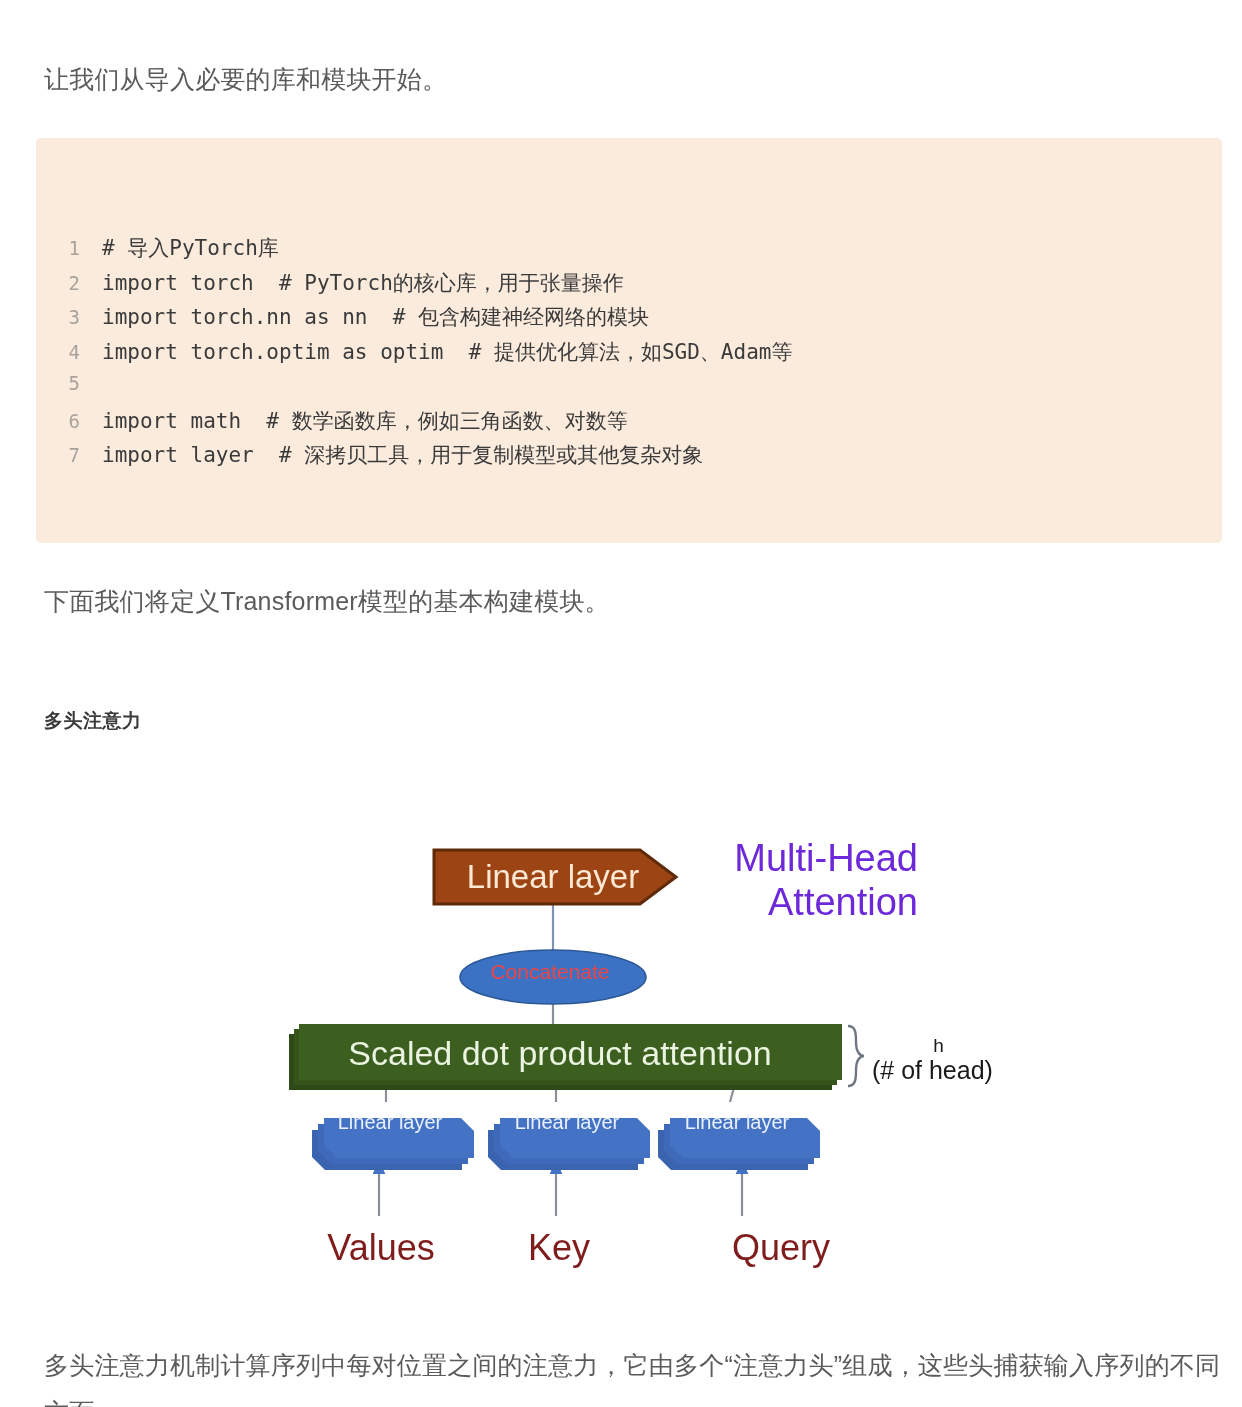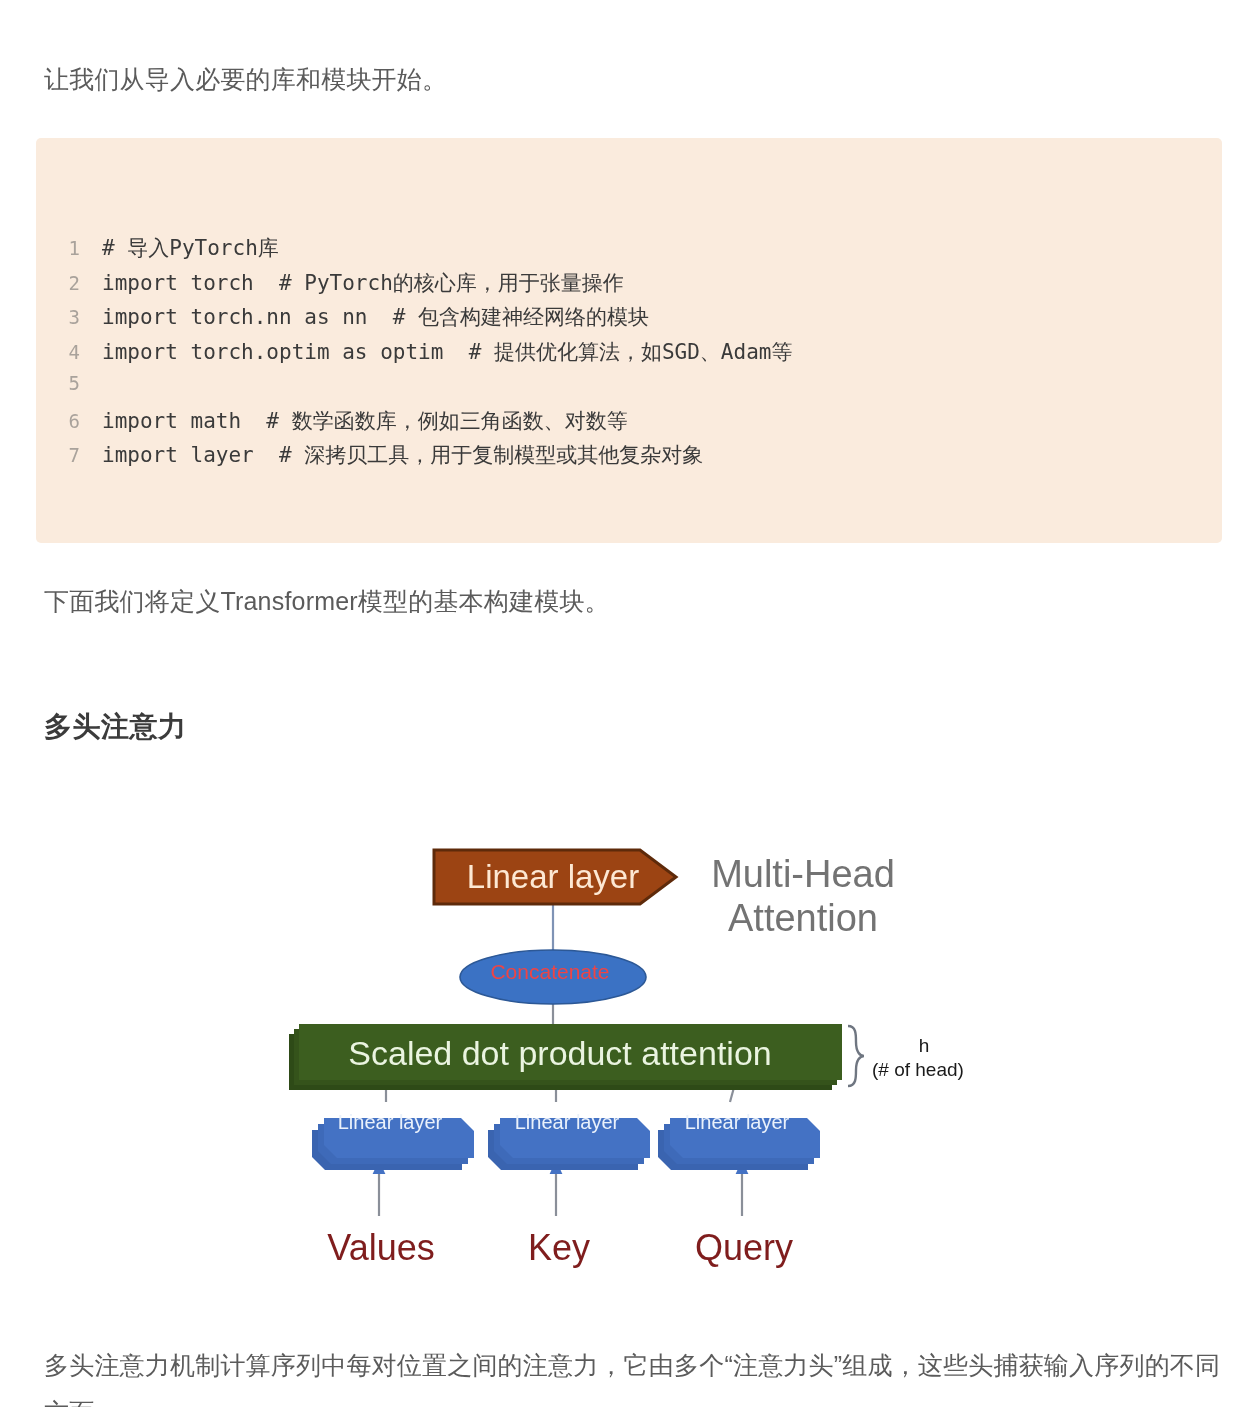--- a/index.html
+++ b/index.html
@@ -33,21 +33,21 @@
     letter-spacing: 0.2px;
     white-space: nowrap;
   }
   .para-intro { top: 56px; }
   .para-after-code { top: 578px; }
 
   .section-heading {
     position: absolute;
     left: 44px;
     top: 708px;
-    font-size: 28px;
+    font-size: 19px;
     font-weight: bold;
     color: #3b3b3b;
     letter-spacing: 0.5px;
     font-family: Liberation Serif, serif;
   }
 
   .para-bottom {
     position: absolute;
     left: 44px;
     top: 1342px;
@@ -108,48 +108,47 @@
     color: #1a1a1a;
     font-family: "Liberation Sans", "DejaVu Sans", sans-serif;
   }
 
   
   .mha-title {
     left: 688px;
     top: 24px;
     font-size: 38px;
     line-height: 44px;
-    text-align: center;
+    text-align: right;
     width: 230px;
-    color: #737373;
-    margin-top: 16px;
+    color: #6d28d9;
   }
 
   
   .lbl-bottom {
     font-size: 36px;
     color: #7f1d1d;
     text-align: center;
     top: 415px;
     width: 200px;
   }
   .lbl-values { left: 281px; }
   .lbl-key    { left: 459px; }
-  .lbl-query  { left: 644px; }
+  .lbl-query  { left: 681px; }
 
   
   .h-anno {
     left: 872px;
     top: 222px;
     font-size: 19px;
     color: #1a1a1a;
     line-height: 24px;
   }
   .h-anno .h-letter { display:block; text-align:center; font-size: 19px; padding-left: 12px;}
-  .h-anno .h-sub { display:block; font-size: 19px; }
+  .h-anno .h-sub { display:block; font-size: 25px; }
 
   
   .box-text {
     position: absolute;
     color: #ffffff;
     text-align: center;
     pointer-events: none;
   }
   .t-linear-top {
     left: 438px; top: 46px; width: 230px;

